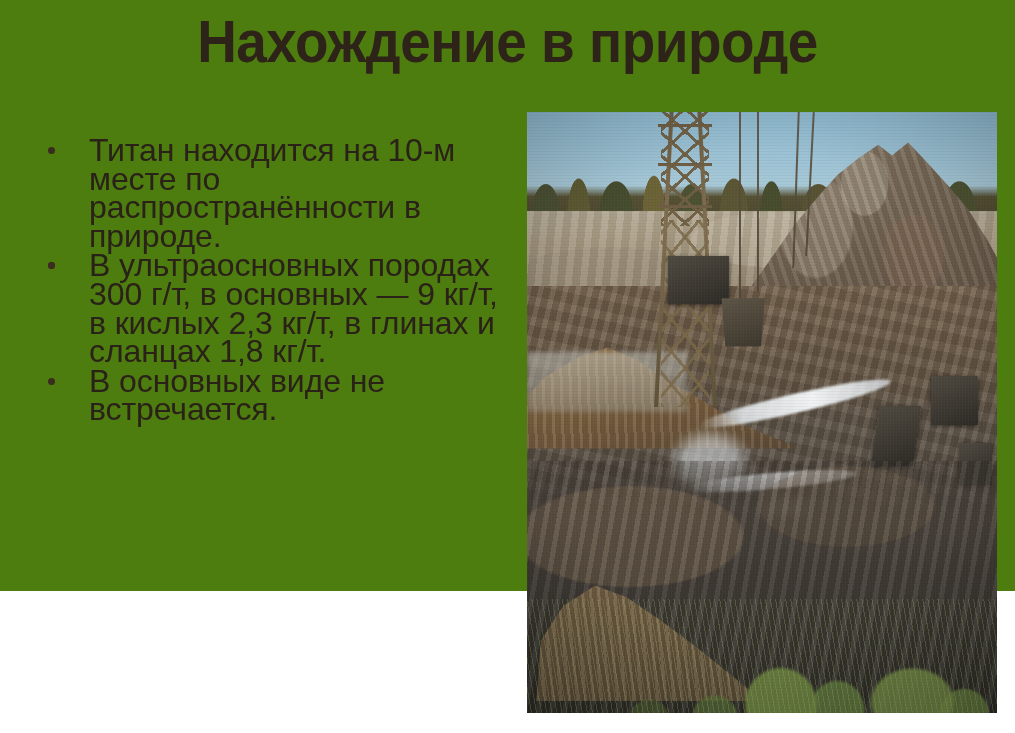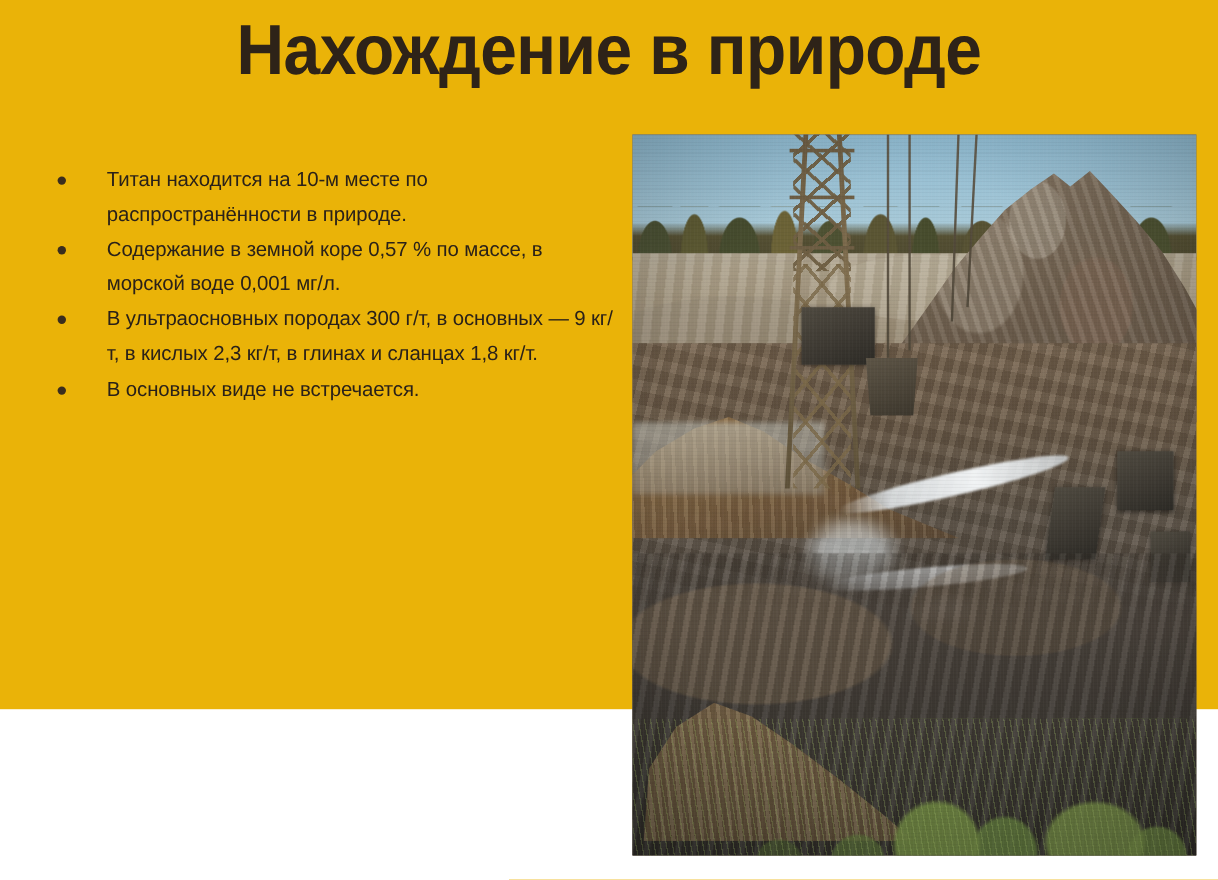--- a/index.html
+++ b/index.html
@@ -15,21 +15,21 @@
     overflow: hidden;
     position: relative;
   }
 
   
   .slide {
     position: absolute;
     inset: 0;
     width: 1015px;
     height: 591px;
-    background: #eab308;
+    background: #4d7c0f;
   }
 
   
   .slide-title {
     position: absolute;
     left: 0;
     top: 12px;
     width: 1015px;
     text-align: center;
     font-family: "Liberation Sans", sans-serif;
@@ -50,21 +50,21 @@
     left: 34px;
     top: 136px;
     width: 478px;
   }
 
   .bullet-row {
     position: relative;
     display: block;
     padding-left: 55px;
     margin: 0 0 1px 0;
-    font-size: 17px;
+    font-size: 32px;
     line-height: 28.6px;
     color: #2a2119;
     font-family: "Liberation Sans", sans-serif;
     letter-spacing: -0.1px;
   }
 
   .bullet-marker {
     position: absolute;
     left: 14px;
     top: 11px;
@@ -414,21 +414,20 @@
 
   <div class="body-column">
 
     <div class="bullet-row">
       <span class="bullet-marker"></span>
       <span class="bullet-text">Титан находится на 10-м месте по распространённости в природе.</span>
     </div>
 
     <div class="bullet-row">
       <span class="bullet-marker"></span>
-      <span class="bullet-text">Содержание в земной коре 0,57 % по массе, в морской воде 0,001 мг/л.</span>
     </div>
 
     <div class="bullet-row">
       <span class="bullet-marker"></span>
       <span class="bullet-text">В ультраосновных породах 300 г/т, в основных — 9 кг/т, в кислых 2,3 кг/т, в глинах и сланцах 1,8 кг/т.</span>
     </div>
 
 
     <div class="bullet-row">
       <span class="bullet-marker"></span>

